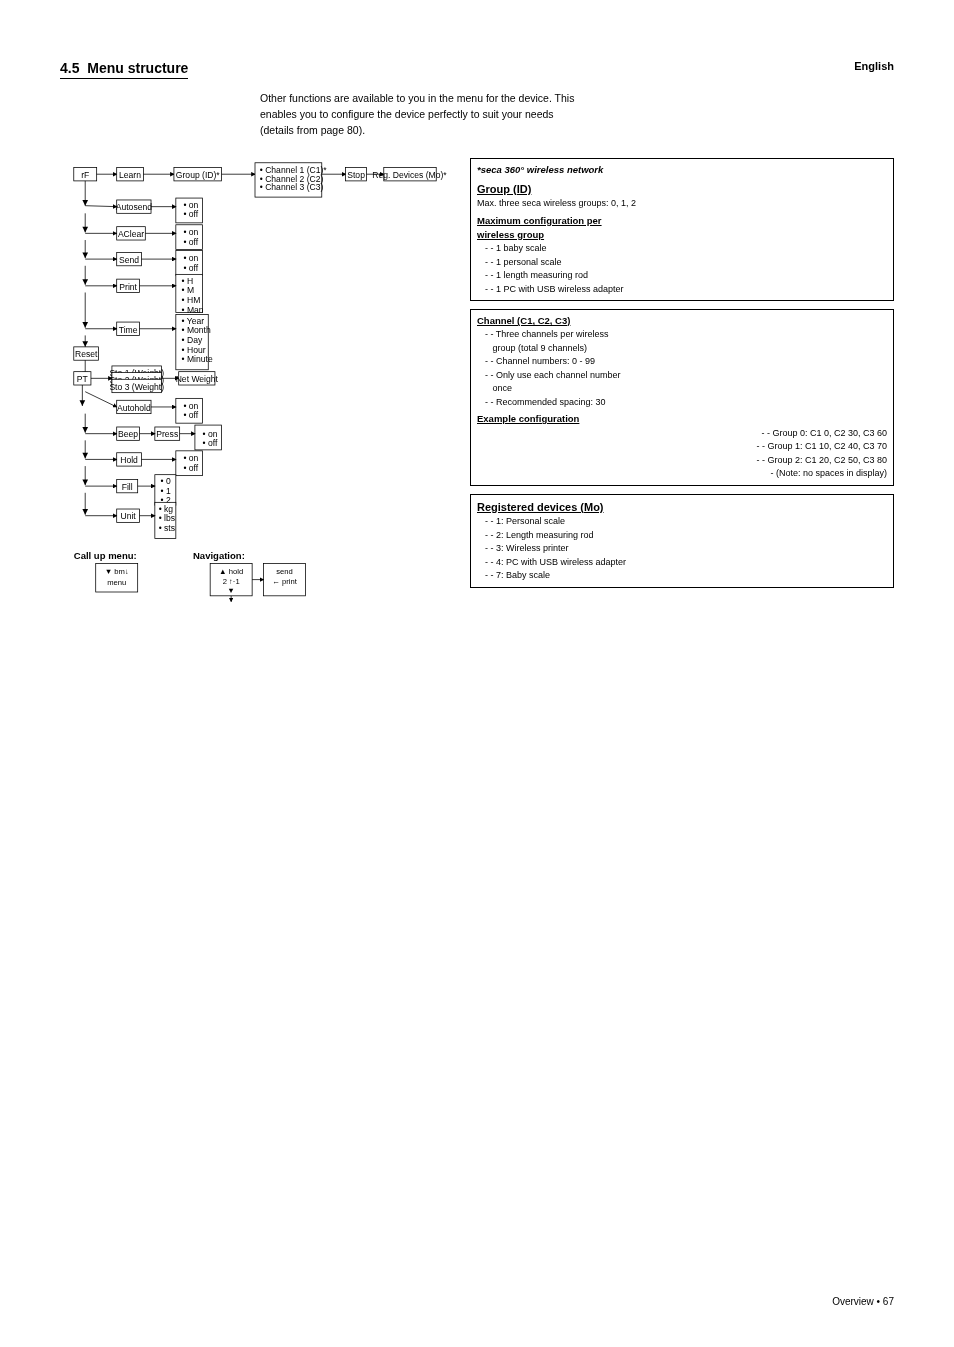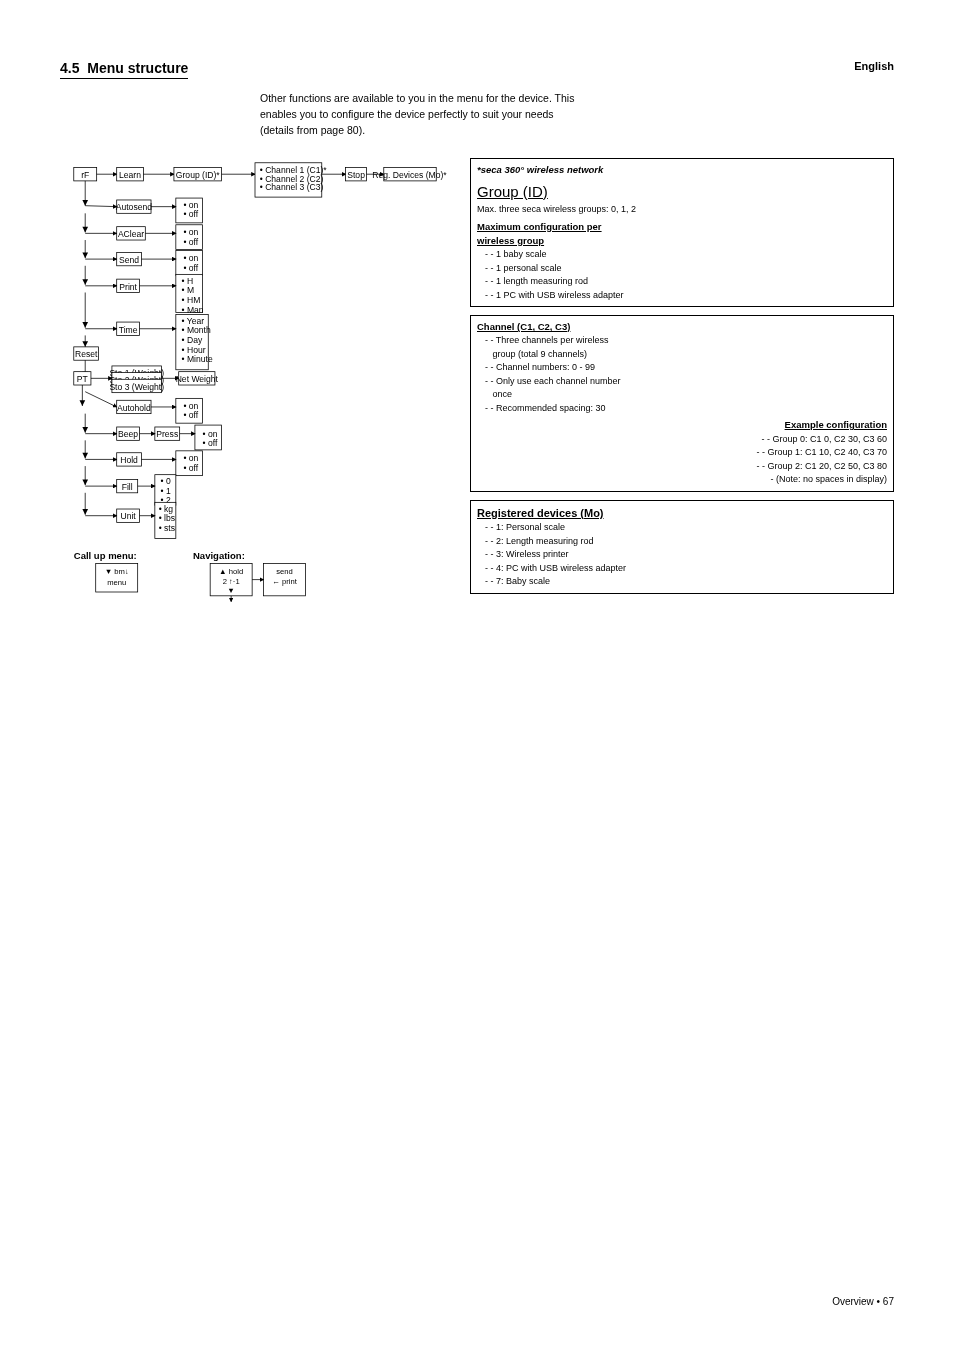--- a/index.html
+++ b/index.html
@@ -330,40 +330,40 @@
 
         <line x1="170" y1="459" x2="170" y2="465" stroke="black" stroke-width="0.8" marker-end="url(#arrow)"></line>
 
       </svg>
     </div>
 
     <div class="info-panel">
 
       <div class="info-section">
         <div class="italic-title">*seca 360° wireless network</div>
-        <div style="text-decoration:underline;font-weight:normal;font-size:15px;margin-top:3px;">Group (ID)</div>
+        <div style="text-decoration:underline;font-weight:bold;font-size:11px;margin-top:3px;">Group (ID)</div>
         <div style="font-size:9px;">Max. three seca wireless groups: 0, 1, 2</div>
         <div style="text-decoration:underline;font-weight:bold;font-size:9.5px;margin-top:3px;">Maximum configuration per<br>wireless group</div>
         <ul style="list-style:none;padding-left:8px;font-size:9px;">
           <li>- 1 baby scale</li>
           <li>- 1 personal scale</li>
           <li>- 1 length measuring rod</li>
           <li>- 1 PC with USB wireless adapter</li>
         </ul>
       </div>
 
       <div class="info-section">
         <div style="text-decoration:underline;font-weight:bold;font-size:9.5px;">Channel (C1, C2, C3)</div>
         <ul style="list-style:none;padding-left:8px;font-size:9px;">
           <li>-  Three channels per wireless<br>&nbsp;&nbsp;&nbsp;group (total 9 channels)</li>
           <li>-  Channel numbers: 0 - 99</li>
           <li>-  Only use each channel number<br>&nbsp;&nbsp;&nbsp;once</li>
           <li>-  Recommended spacing: 30</li>
         </ul>
-        <div style="text-decoration:underline;font-weight:bold;font-size:9.5px;margin-top:3px;text-align:right;">Example configuration</div>
+        <div style="text-decoration:underline;font-weight:bold;font-size:9.5px;margin-top:3px;">Example configuration</div>
         <ul style="list-style:none;padding-left:8px;font-size:9px;text-align:right;">
           <li>-  Group 0: C1 0, C2 30, C3 60</li>
           <li>-  Group 1: C1 10, C2 40, C3 70</li>
           <li>-  Group 2: C1 20, C2 50, C3 80</li>
           <li>(Note: no spaces in display)</li>
         </ul>
       </div>
 
       <div class="info-section">
         <div style="text-decoration:underline;font-weight:bold;font-size:11px;">Registered devices (Mo)</div>

